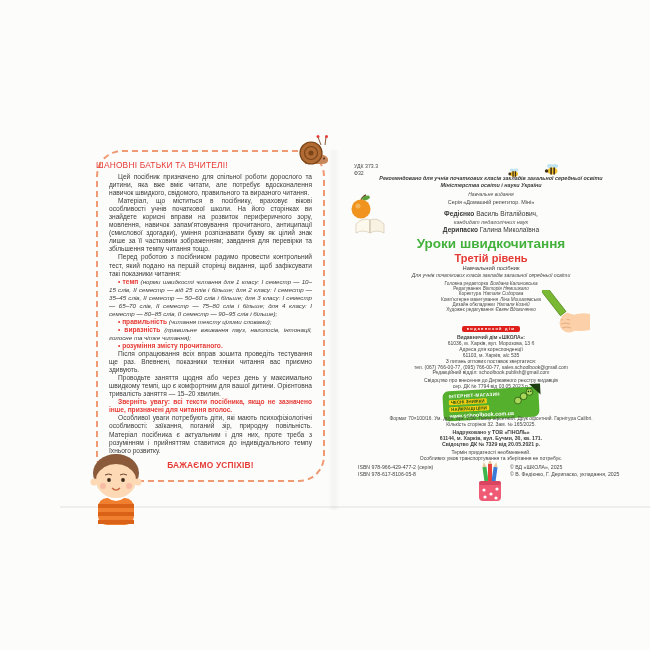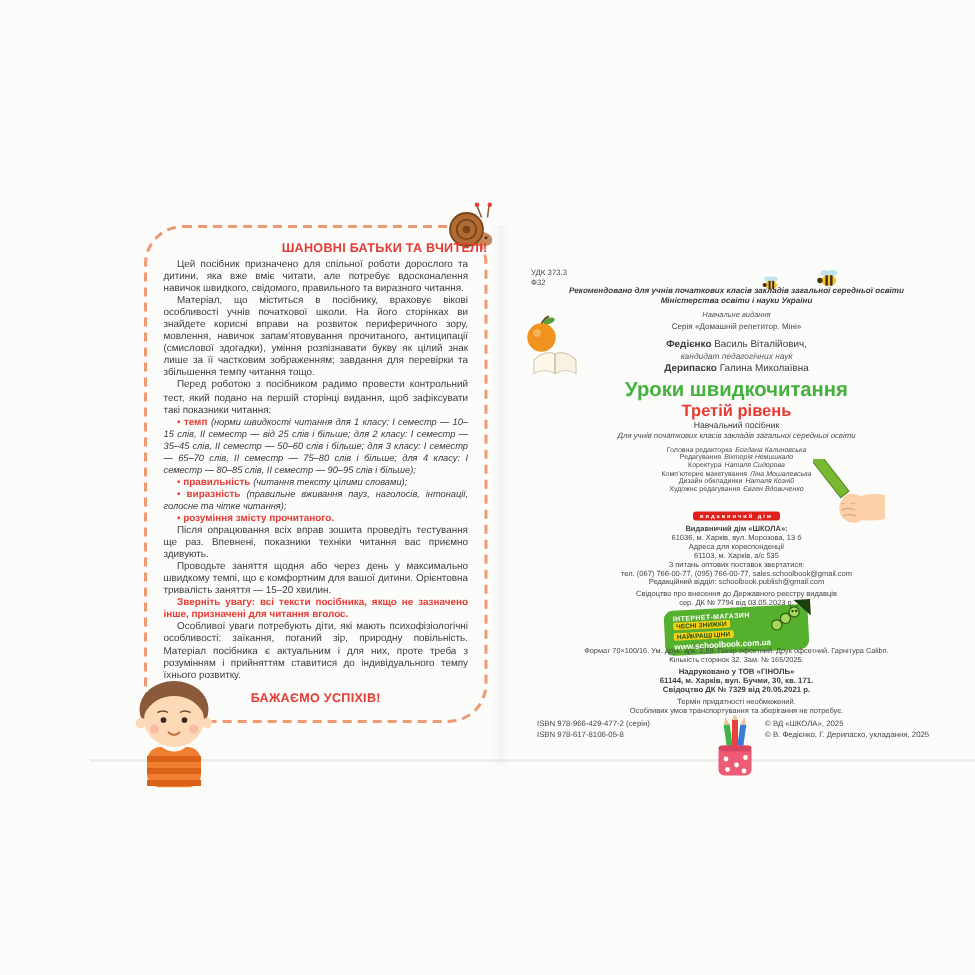--- a/index.html
+++ b/index.html
@@ -11,32 +11,32 @@
     position:relative;
     overflow:hidden;
   }
   .spread-edge { position:absolute; left:60px; right:0; top:506px; height:2px; background:#eeeeec; }
   .gutter { position:absolute; left:328px; top:150px; width:12px; height:360px;
     background:linear-gradient(to right, rgba(0,0,0,0) 0%, rgba(0,0,0,0.035) 50%, rgba(0,0,0,0) 100%); }
 
   
   .left-page { position:absolute; left:96px; top:150px; width:229px; height:332px; }
   .dashed-frame { position:absolute; inset:0; border:2px dashed #f09a74; border-radius:26px; }
-  .lp-title { position:relative; margin-top:10px; text-align:right; font-size:8.4px; font-weight:bold; color:#e63b35; letter-spacing:.2px; }
+  .lp-title { position:relative; margin-top:10px; text-align:left; font-size:8.4px; font-weight:normal; color:#e63b35; letter-spacing:.2px; }
   .lp-text { position:relative; margin:3px 13px 8px; text-align:justify; font-size:6.6px; line-height:8.05px; color:#3c3c3c; }
   .lp-text p { text-indent:9px; }
   .b-label { color:#e63b35; font-weight:bold; }
   .b-italic { font-style:italic; font-size:6.2px; }
   .lp-warning { color:#e63b35; font-weight:bold; text-indent:9px; }
   .lp-closing { text-align:center; color:#e63b35; font-weight:bold; font-size:8.4px; margin-top:6px; letter-spacing:.2px; }
   .snail { position:absolute; right:-8px; top:-17px; }
   .child { position:absolute; left:-13px; bottom:-43px; }
 
   
-  .right-page { position:absolute; left:338px; top:174px; width:306px; height:362px; font-size:5px; }
+  .right-page { position:absolute; left:338px; top:158px; width:306px; height:362px; font-size:5px; }
   .rp { position:absolute; left:0; right:0; text-align:center; }
   .r-udk { left:16px; right:auto; top:5px; text-align:left; font-size:5.2px; line-height:6.5px; color:#4a4a4a; }
   .r-bee1 { left:170px; right:auto; top:9px; } .r-bee2 { left:206px; right:auto; top:4px; }
   .r-recommend { top:17px; left:28px; right:28px; font-size:5.4px; font-weight:bold; font-style:italic; line-height:6.6px; color:#3a3a3a; }
   .r-edition { top:33px; font-style:italic; font-size:5px; color:#555; }
   .r-series { top:41px; font-size:5.4px; color:#444; }
   .r-book { left:10px; right:auto; top:36px; }
   .r-authors { top:52px; font-size:6.6px; line-height:8px; color:#3a3a3a; }
   .r-authors .degree { font-style:italic; font-size:5.6px; color:#555; }
   .r-title-main { top:78px; font-size:13.5px; font-weight:bold; color:#43b13c; }

